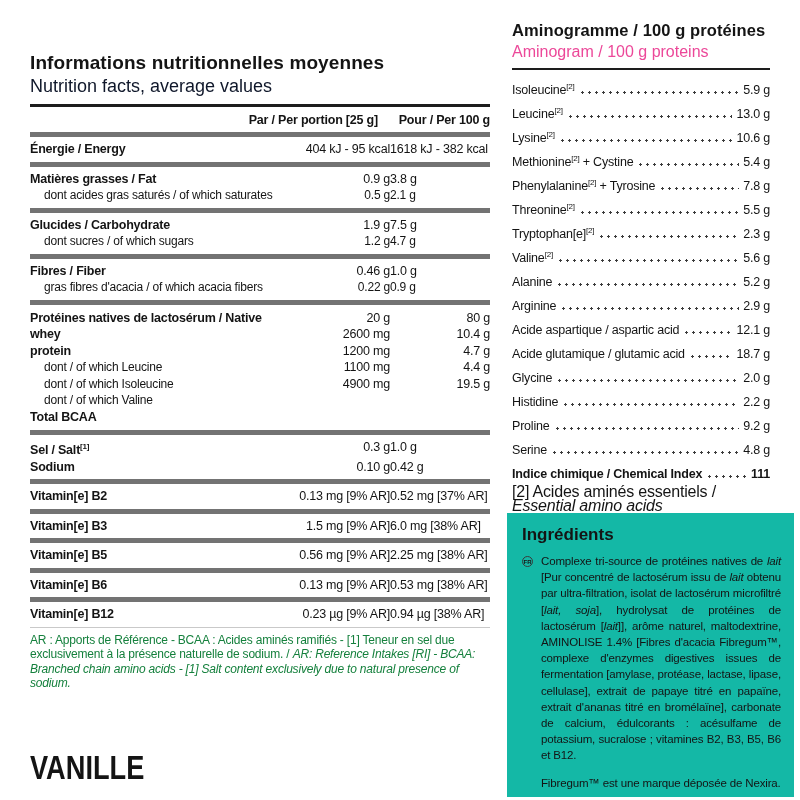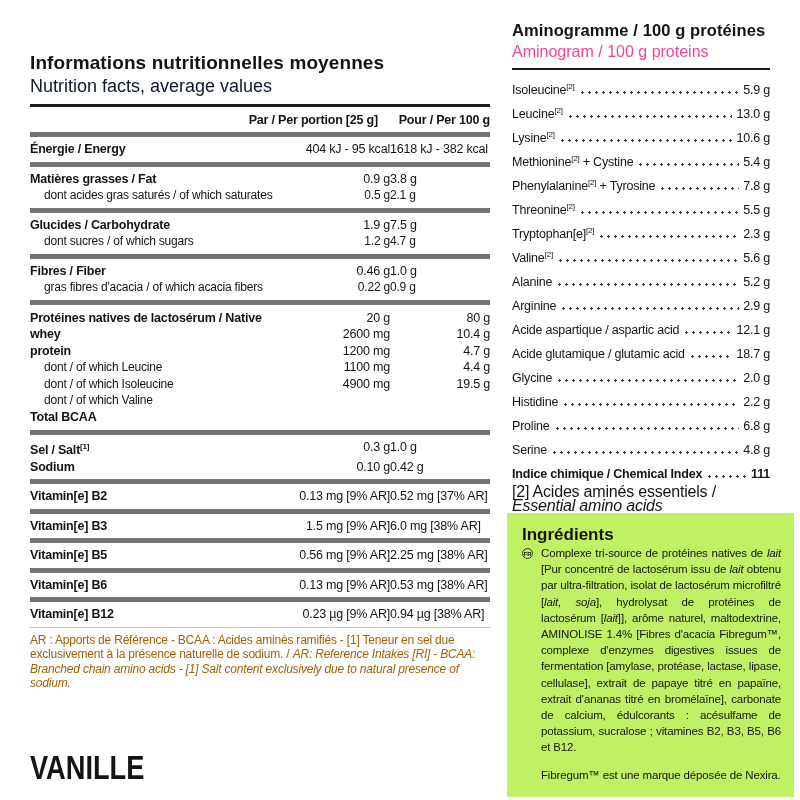--- a/index.html
+++ b/index.html
@@ -32,21 +32,21 @@
   .pblock{display:flex;padding:1px 0;}
   .pblock .plabels{flex:1;padding-right:6px;}
   .pblock .pline{line-height:16.5px;}
   .pblock .pline.main{font-weight:700;}
   .pblock .pline.sub{font-weight:400;padding-left:14px;font-size:12px;}
   .pblock .pv{width:92px;text-align:right;}
   .pblock .pv2{width:100px;text-align:right;}
   .pblock .pv div,.pblock .pv2 div{line-height:16.5px;white-space:nowrap;text-align:right;}
 
   .footnote{border-top:1px solid #c9c9c9;margin-top:0;padding-top:5px;
-    font-size:12px;line-height:14.5px;letter-spacing:-.2px;color:#a16207;}
+    font-size:12px;line-height:14.5px;letter-spacing:-.2px;color:#15803d;}
   .footnote .en{font-style:italic;}
 
   .flavor{position:absolute;left:30px;top:748px;font-size:34px;font-weight:800;
     letter-spacing:0;transform:scaleX(.8);transform-origin:left center;white-space:nowrap;}
 
   
   .right-col{position:absolute;left:512px;top:20px;width:282px;}
   .rtitle-fr{font-size:16.5px;font-weight:700;line-height:21px;letter-spacing:.1px;}
   .rtitle-en{font-size:16px;font-weight:400;color:#ec4899;line-height:20px;margin-top:1px;}
   .rrule{border-top:2.5px solid #1d1d1d;margin-top:6px;width:258px;}
@@ -56,25 +56,25 @@
   .arow .albl{white-space:nowrap;}
   .arow .leader{flex:1;height:3px;margin:0 4px 3px 4px;
     background-image:radial-gradient(circle,#3a3a3a 1px,transparent 1.3px);
     background-size:7px 3px;background-repeat:repeat-x;background-position:left bottom;}
   .arow .aval{white-space:nowrap;}
   .arow.bold .albl,.arow.bold .aval{font-weight:700;}
   .amino-note{width:258px;font-size:16px;letter-spacing:-.2px;margin-top:4px;line-height:14px;}
   .amino-note .en{font-style:italic;}
 
   
-  .ing-box{position:absolute;left:-5px;top:493px;width:287px;background:#bef264;
+  .ing-box{position:absolute;left:-5px;top:493px;width:287px;background:#14b8a6;
     padding:11px 13px 12px 15px;box-sizing:border-box;height:284px;}
   .ing-title-fr{font-size:17px;font-weight:700;line-height:21px;}
   .ing-title-en{font-size:16.5px;font-weight:400;color:#2e2e2e;line-height:21px;margin-top:1px;}
-  .ing-body{position:relative;margin-top:0;padding-left:19px;font-size:11.5px;
+  .ing-body{position:relative;margin-top:8px;padding-left:19px;font-size:11.5px;
     line-height:16.2px;letter-spacing:-.15px;text-align:justify;}
   .ing-body .it{font-style:italic;}
   .fr-badge{position:absolute;left:0;top:3px;width:11px;height:11px;border:1px solid #3a3a3a;
     border-radius:50%;font-size:6px;font-weight:700;line-height:11px;text-align:center;
     box-sizing:border-box;letter-spacing:0;}
   .ing-tm{margin-top:2px;padding-left:19px;font-size:11.5px;line-height:16px;
     letter-spacing:-.15px;text-align:left;}
 </style>
 </head>
 <body>
@@ -288,21 +288,21 @@
           <span class="aval">2.0 g</span>
         </div>
         <div class="arow">
           <span class="albl">Histidine</span>
           <span class="leader"></span>
           <span class="aval">2.2 g</span>
         </div>
         <div class="arow">
           <span class="albl">Proline</span>
           <span class="leader"></span>
-          <span class="aval">6.8 g</span>
+          <span class="aval">9.2 g</span>
         </div>
         <div class="arow">
           <span class="albl">Serine</span>
           <span class="leader"></span>
           <span class="aval">4.8 g</span>
         </div>
         <div class="arow bold">
           <span class="albl">Indice chimique / Chemical Index</span>
           <span class="leader"></span>
           <span class="aval">111</span>

